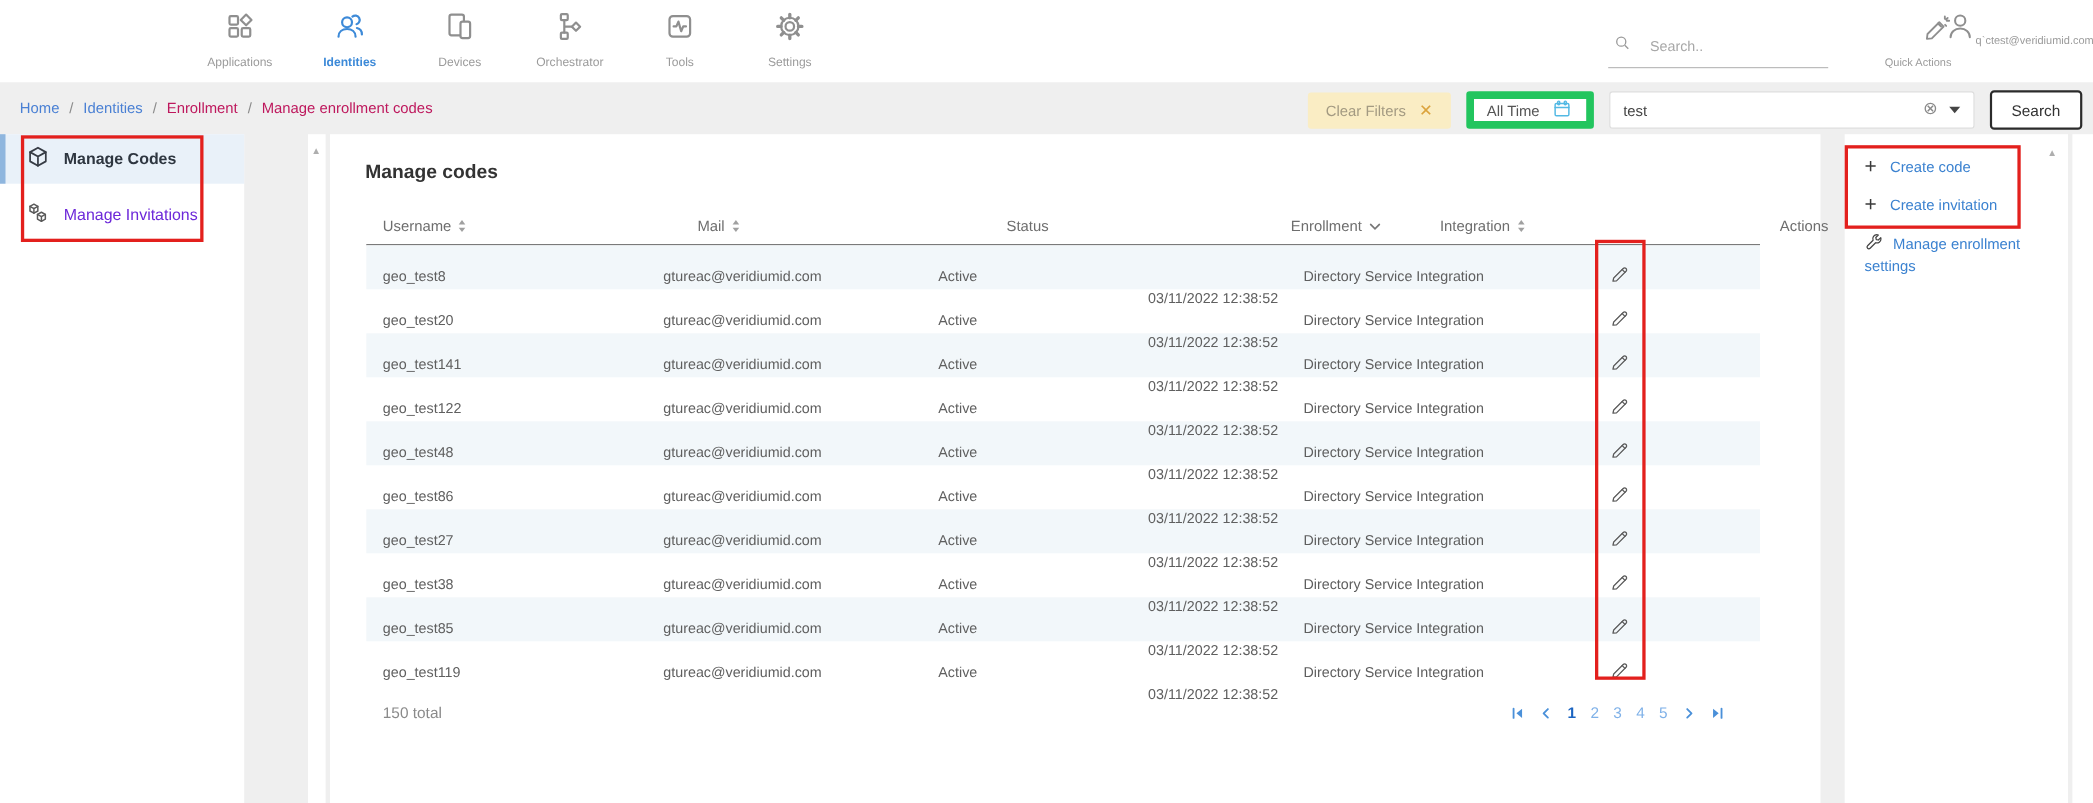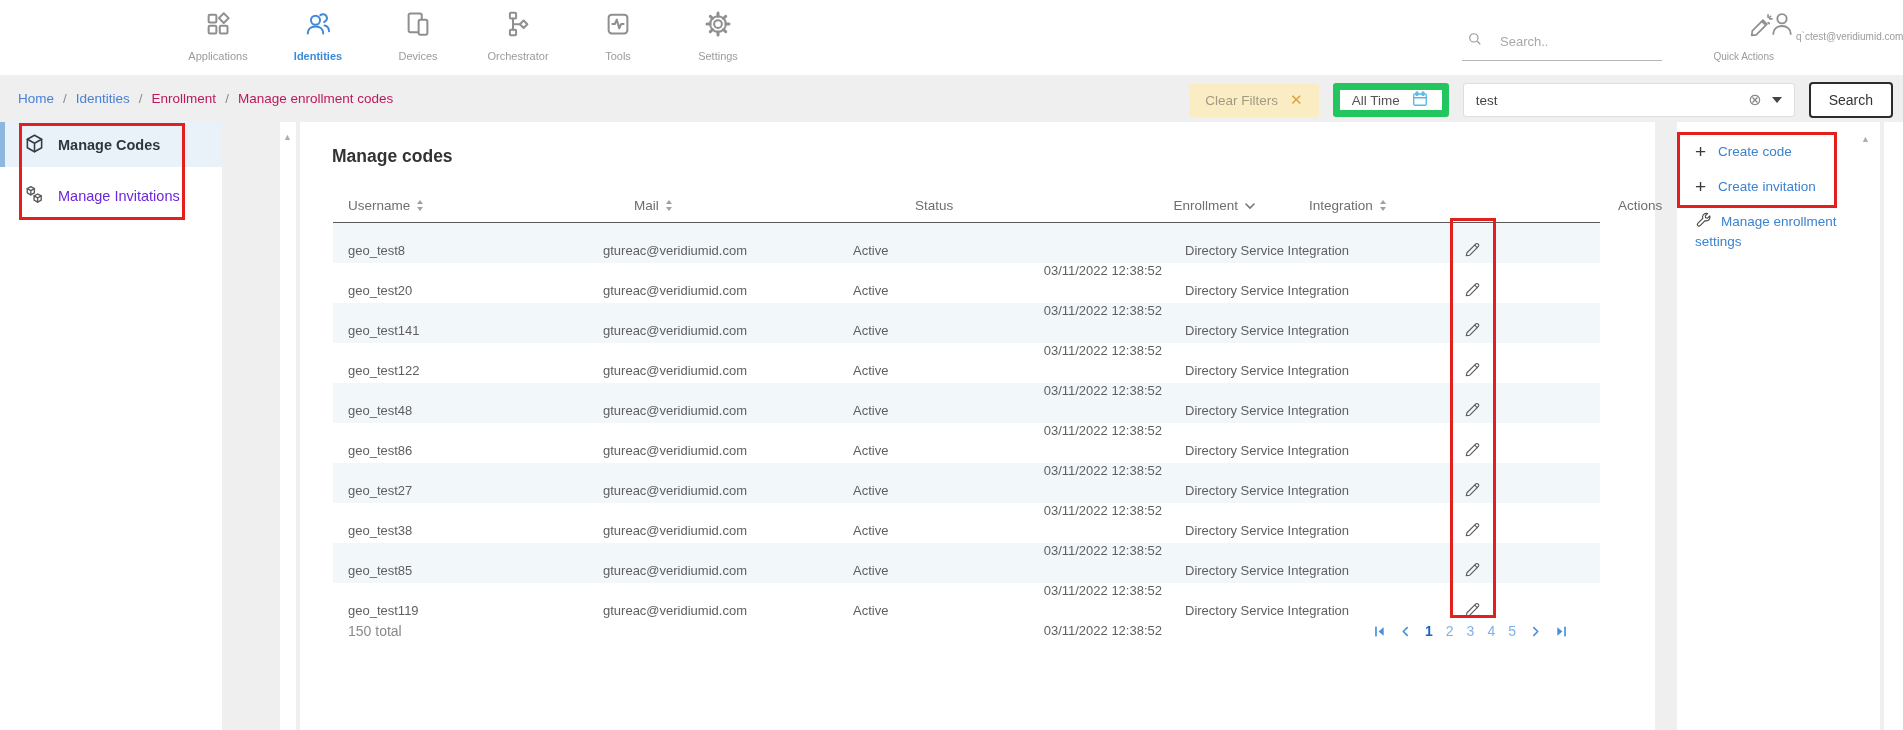--- a/index.html
+++ b/index.html
@@ -107,21 +107,21 @@
   .trow:nth-child(odd) { background:#f2f7fa; }
   .td.c1 { padding-left:15px; }
   .td.c4 { text-align:right; padding-right:16px;margin-top:40px; }
   .td.c5 { padding-left:7px; }
   .td.c6 { padding-left:23px; }
   .pencil { cursor:pointer; display:inline-flex; }
   .pencil svg { width:19px; height:19px; stroke:#5a5a5a; fill:none; stroke-width:1.2;
                 stroke-linecap:round; stroke-linejoin:round; }
 
   .table-footer { display:flex; justify-content:space-between; align-items:center; margin-left:3px;
-                  width:1267px; padding-left:15px; padding-right:32px; }
+                  width:1267px; margin-top:17px; padding-left:15px; padding-right:32px; }
   .total-label { font-size:14px; color:#8a8a8a; }
   .pagination { display:flex; align-items:center; gap:13px; font-size:14px; }
   .pg-arrow { cursor:pointer; display:inline-flex; }
   .pg-arrow svg { width:13px; height:13px; }
   .page-num { color:#7fb1e8; cursor:pointer; }
   .page-num.current { color:#1b64c1; font-weight:700; }
 
   .right-panel { position:absolute; left:1677px; top:122px; width:203px; height:608px; background:#fff;
                  padding:20px 14px 0 18px; }
   .rp-item { display:flex; align-items:center; gap:12px; margin-bottom:16px; cursor:pointer; }

